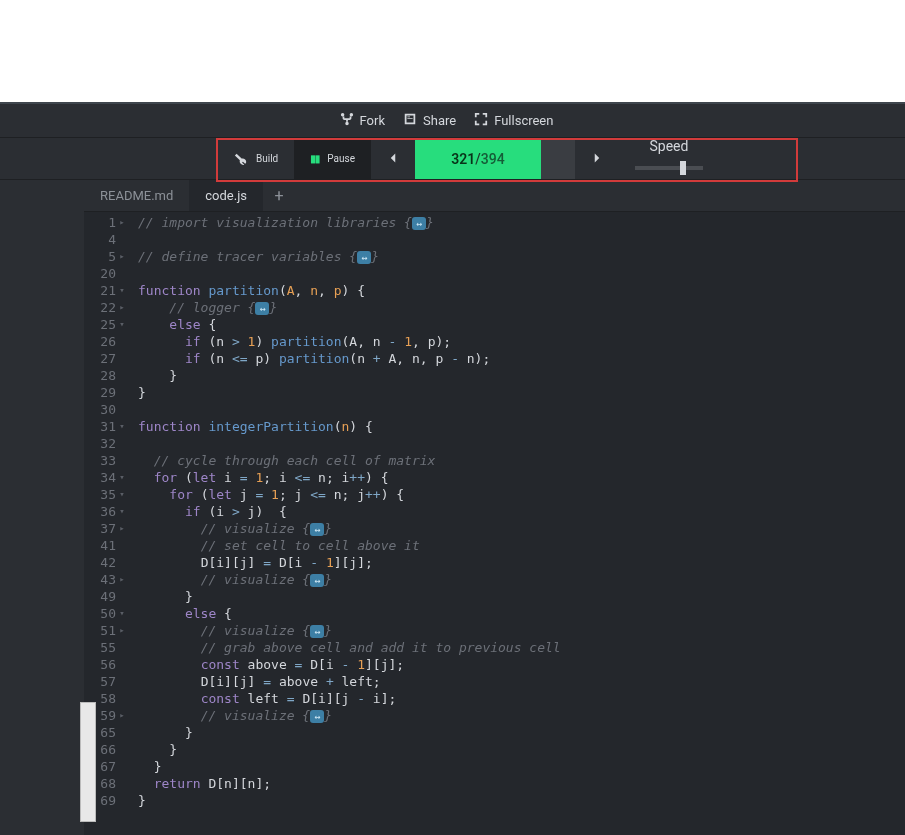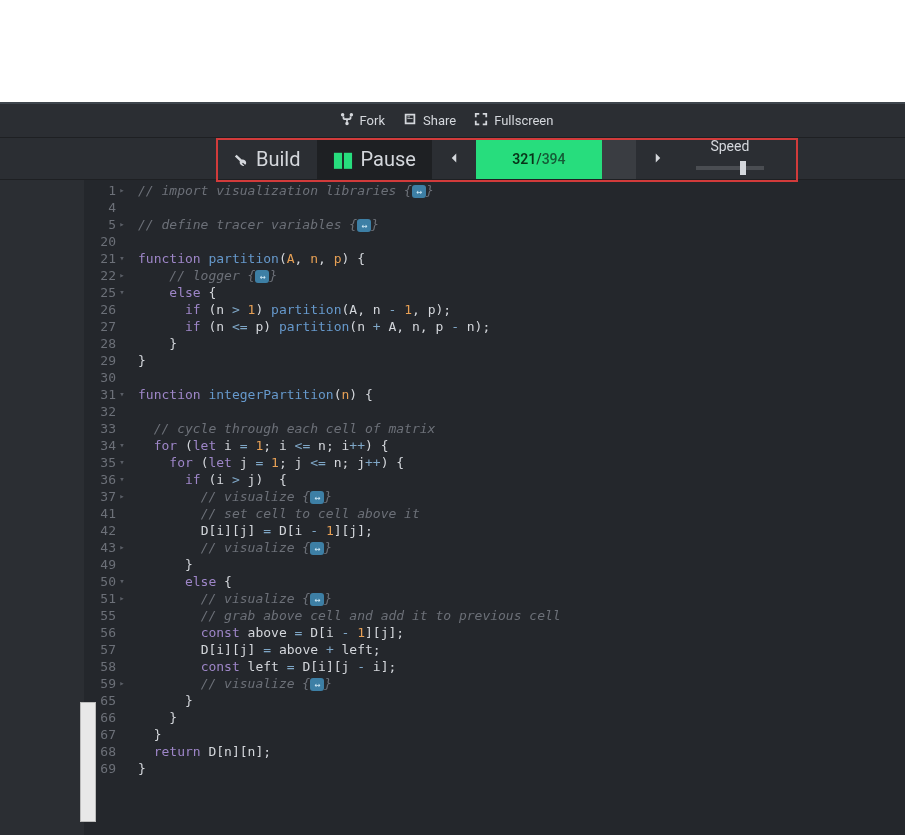--- a/index.html
+++ b/index.html
@@ -47,21 +47,21 @@
     align-items: stretch;
     padding-left: 218px;
     border-bottom: 1px solid #1e2023;
   }
   .toolbar .btn {
     display: inline-flex;
     align-items: center;
     gap: 8px;
     padding: 0 16px;
     color: #d4d7dc;
-    font-size: 20px;
+    font-size: 10px;
     cursor: pointer;
     border: none;
     background: transparent;
   }
   .toolbar .btn.active { background: #1e2023; }
   .toolbar .iconbtn {
     width: 44px;
     display: inline-flex;
     align-items: center;
     justify-content: center;
@@ -273,20 +273,25 @@
       </div>
     </div>
   </div>
 
   <div class="highlight-box" style="top:36px;left:216px;width:582px;height:44px;"></div>
 
   <div class="main">
     <div class="leftgap"></div>
     <div class="scroll-thumb"></div>
     <div class="editor-wrap">
+      <div class="tabs" id="tab-bar">
+          <div class="tab">README.md</div>
+          <div class="tab active">code.js</div>
+          <div class="tab-add">+</div>
+        </div>
       <div class="editor">
         <div class="gutter" id="gutter">
             <div class="gl">
               <span>1</span>
               <span class="fold">▸</span>
             </div>
             <div class="gl">
               <span>4</span>
               <span class="fold"></span>
             </div>

